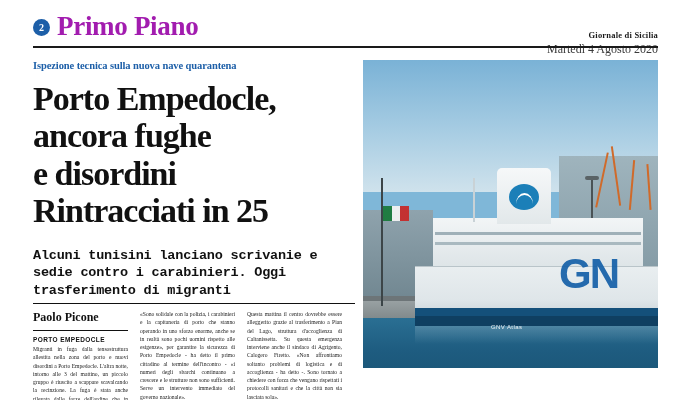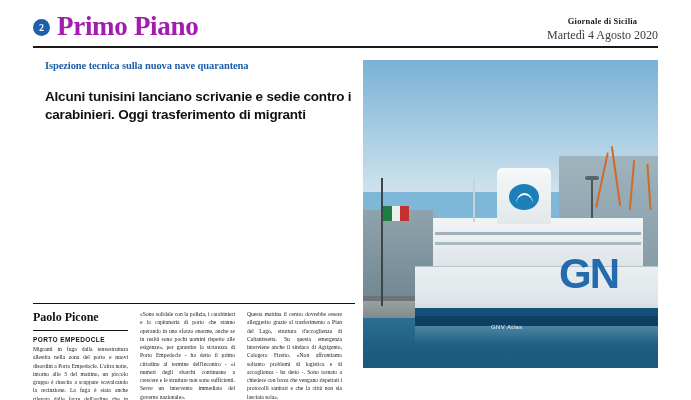--- a/index.html
+++ b/index.html
@@ -38,22 +38,22 @@
     position: absolute;
     left: 57px; top: 11px;
     font-family: "Liberation Serif", serif;
     font-size: 27px;
     font-weight: bold;
     color: #a21caf;
     letter-spacing: -0.3px;
   }
   .masthead-right {
     position: absolute;
-    right: 33px; top: 16px;
-    text-align: center;
+    right: 33px; top: 30px;
+    text-align: right;
   }
   .paper-name {
     font-family: "Liberation Serif", serif;
     font-size: 8.5px;
     font-weight: bold;
     color: #1a1a1a;
     letter-spacing: 0.2px;
   }
   .paper-date {
     font-family: "Liberation Serif", serif;
@@ -67,42 +67,41 @@
     width: 625px;
     height: 2px;
     background: #1a1a1a;
   }
 
   
   .left-col {
     position: absolute;
     left: 33px; top: 60px;
     width: 322px;
-    margin-left: 12px;
   }
   .kicker {
     font-family: "Liberation Serif", serif;
     font-size: 10.5px;
     font-weight: bold;
     color: #1d5fa8;
     margin-bottom: 9px;
     letter-spacing: -0.1px;
   }
   .headline {
     font-family: "Liberation Serif", serif;
     font-size: 34px;
     font-weight: bold;
     color: #111111;
     line-height: 1.1;
     letter-spacing: -1px;
     margin: 0;
   }
   .headline div { white-space: nowrap; }
   .subhead {
-    font-family: Liberation Sans, sans-serif;
+    font-family: Liberation Mono, monospace;
     font-size: 13.5px;
     font-weight: bold;
     color: #111111;
     line-height: 1.32;
     margin-top: 17px;
     letter-spacing: -0.2px;
   }
   .rule-mid {
     position: absolute;
     left: 33px; top: 303px;
@@ -325,20 +324,26 @@
   <div class="section-title">Primo Piano</div>
   <div class="masthead-right">
     <div class="paper-name">Giornale di Sicilia</div>
     <div class="paper-date">Martedì 4 Agosto 2020</div>
   </div>
 </div>
 <div class="rule-top"></div>
 
 <div class="left-col">
   <div class="kicker">Ispezione tecnica sulla nuova nave quarantena</div>
+  <h1 class="headline">
+    <div>Porto Empedocle,</div>
+    <div>ancora fughe</div>
+    <div>e disordini</div>
+    <div>Rintracciati in 25</div>
+  </h1>
   <div class="subhead">Alcuni tunisini lanciano scrivanie e sedie contro i carabinieri. Oggi trasferimento di migranti</div>
 </div>
 <div class="rule-mid"></div>
 
 <div class="byline-block">
   <div class="byline-name">Paolo Picone</div>
   <div class="byline-rule"></div>
   <div class="byline-place">PORTO EMPEDOCLE</div>
 </div>
 

